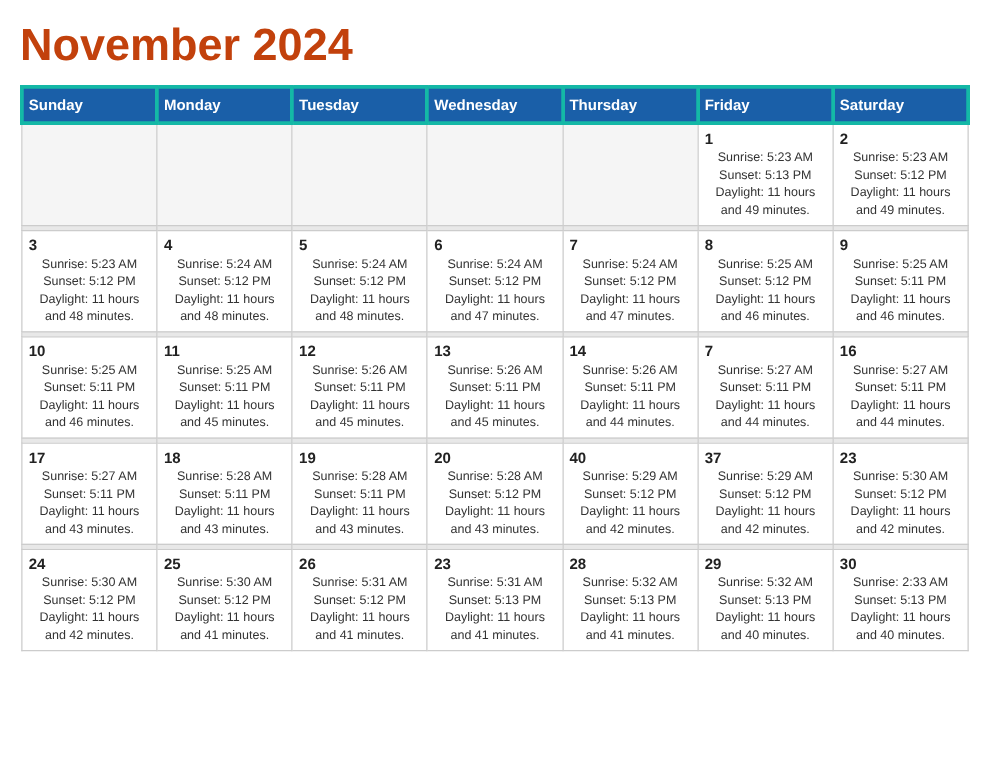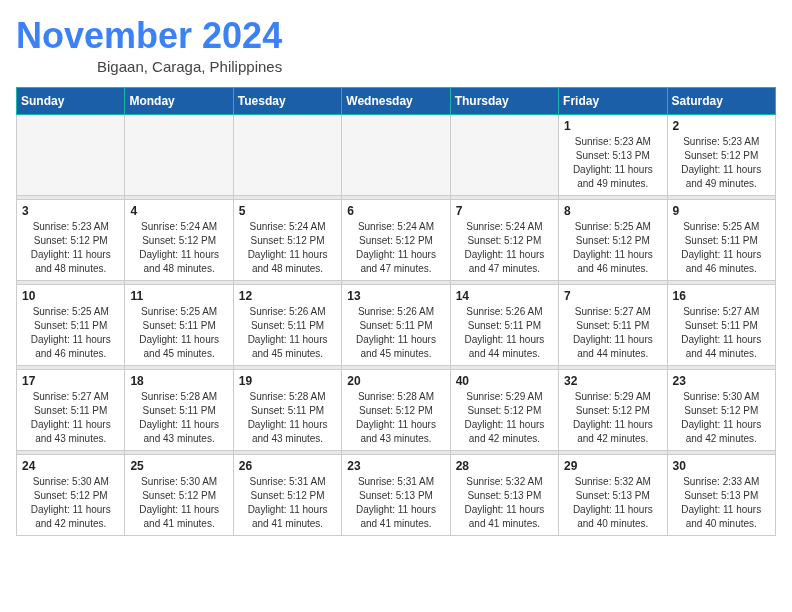--- a/index.html
+++ b/index.html
@@ -35,40 +35,40 @@
       height: 18px;
       margin-left: 2px;
       margin-bottom: 2px;
     }
     .title-block {
       text-align: right;
     }
     .month-title {
       font-size: 36px;
       font-weight: bold;
-      color: #3b82f6;
+      color: #c2410c;
       line-height: 1.1;
     }
     .subtitle {
       font-size: 15px;
       color: #444;
       margin-top: 2px;
     }
     .calendar {
       width: 100%;
       border-collapse: collapse;
     }
     .calendar th {
       background: #1a5fa8;
       color: #fff;
       font-size: 12px;
       font-weight: bold;
       padding: 6px 4px;
       text-align: left;
-      border: 1px solid #14b8a6;
+      border: 3px solid #14b8a6;
     }
     .calendar td {
       border: 1px solid #ccc;
       vertical-align: top;
       padding: 4px 5px;
       font-size: 10.5px;
       color: #222;
       background: #fff;
       width: calc(100% / 7);
       min-height: 80px;
@@ -95,21 +95,20 @@
       border: 1px solid #ccc;
       padding: 0;
     }
   </style>
 </head>
 <body>
 
 <div class="header">
   <div class="title-block">
     <div class="month-title">November 2024</div>
-    <div class="subtitle">Bigaan, Caraga, Philippines</div>
   </div>
 </div>
 
 <table class="calendar" id="cal-table">
   <thead>
     <tr id="header-row">
         <th>Sunday</th>
         <th>Monday</th>
         <th>Tuesday</th>
         <th>Wednesday</th>
@@ -278,21 +277,21 @@
 Sunset: 5:12 PM
 Daylight: 11 hours and 43 minutes.</div>
         </td>
         <td>
           <span class="day-num">40</span>
           <div class="day-info" style="white-space: pre-line;">Sunrise: 5:29 AM
 Sunset: 5:12 PM
 Daylight: 11 hours and 42 minutes.</div>
         </td>
         <td>
-          <span class="day-num">32</span>
+          <span class="day-num">37</span>
           <div class="day-info" style="white-space: pre-line;">Sunrise: 5:29 AM
 Sunset: 5:12 PM
 Daylight: 11 hours and 42 minutes.</div>
         </td>
         <td>
           <span class="day-num">23</span>
           <div class="day-info" style="white-space: pre-line;">Sunrise: 5:30 AM
 Sunset: 5:12 PM
 Daylight: 11 hours and 42 minutes.</div>
         </td>

